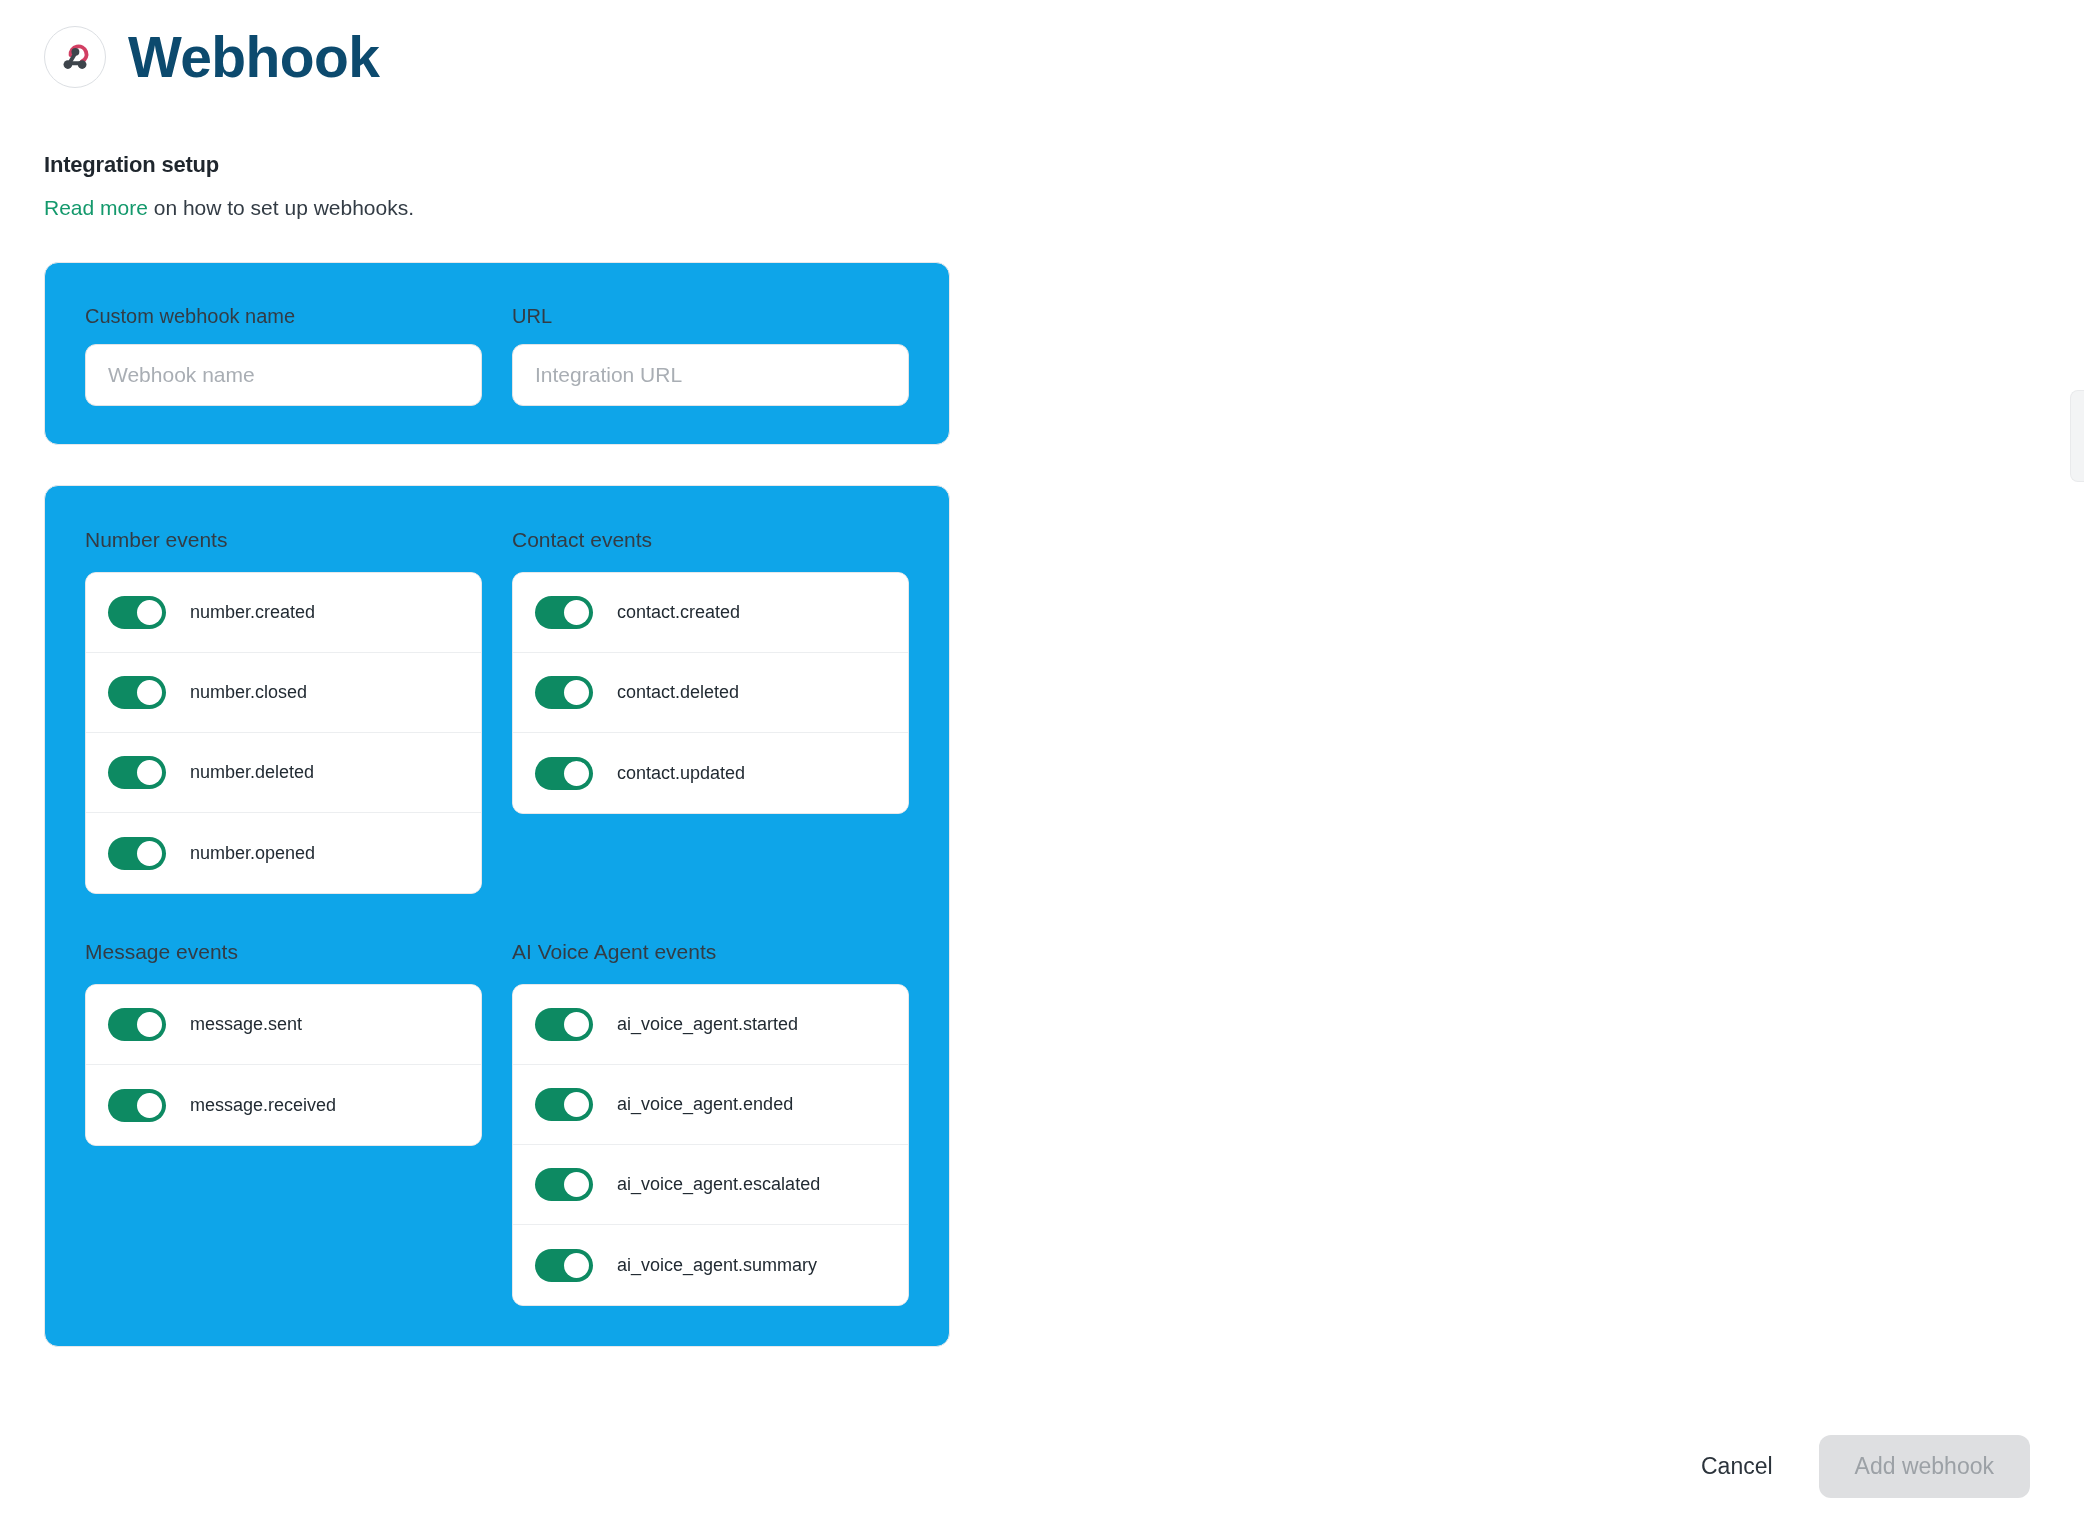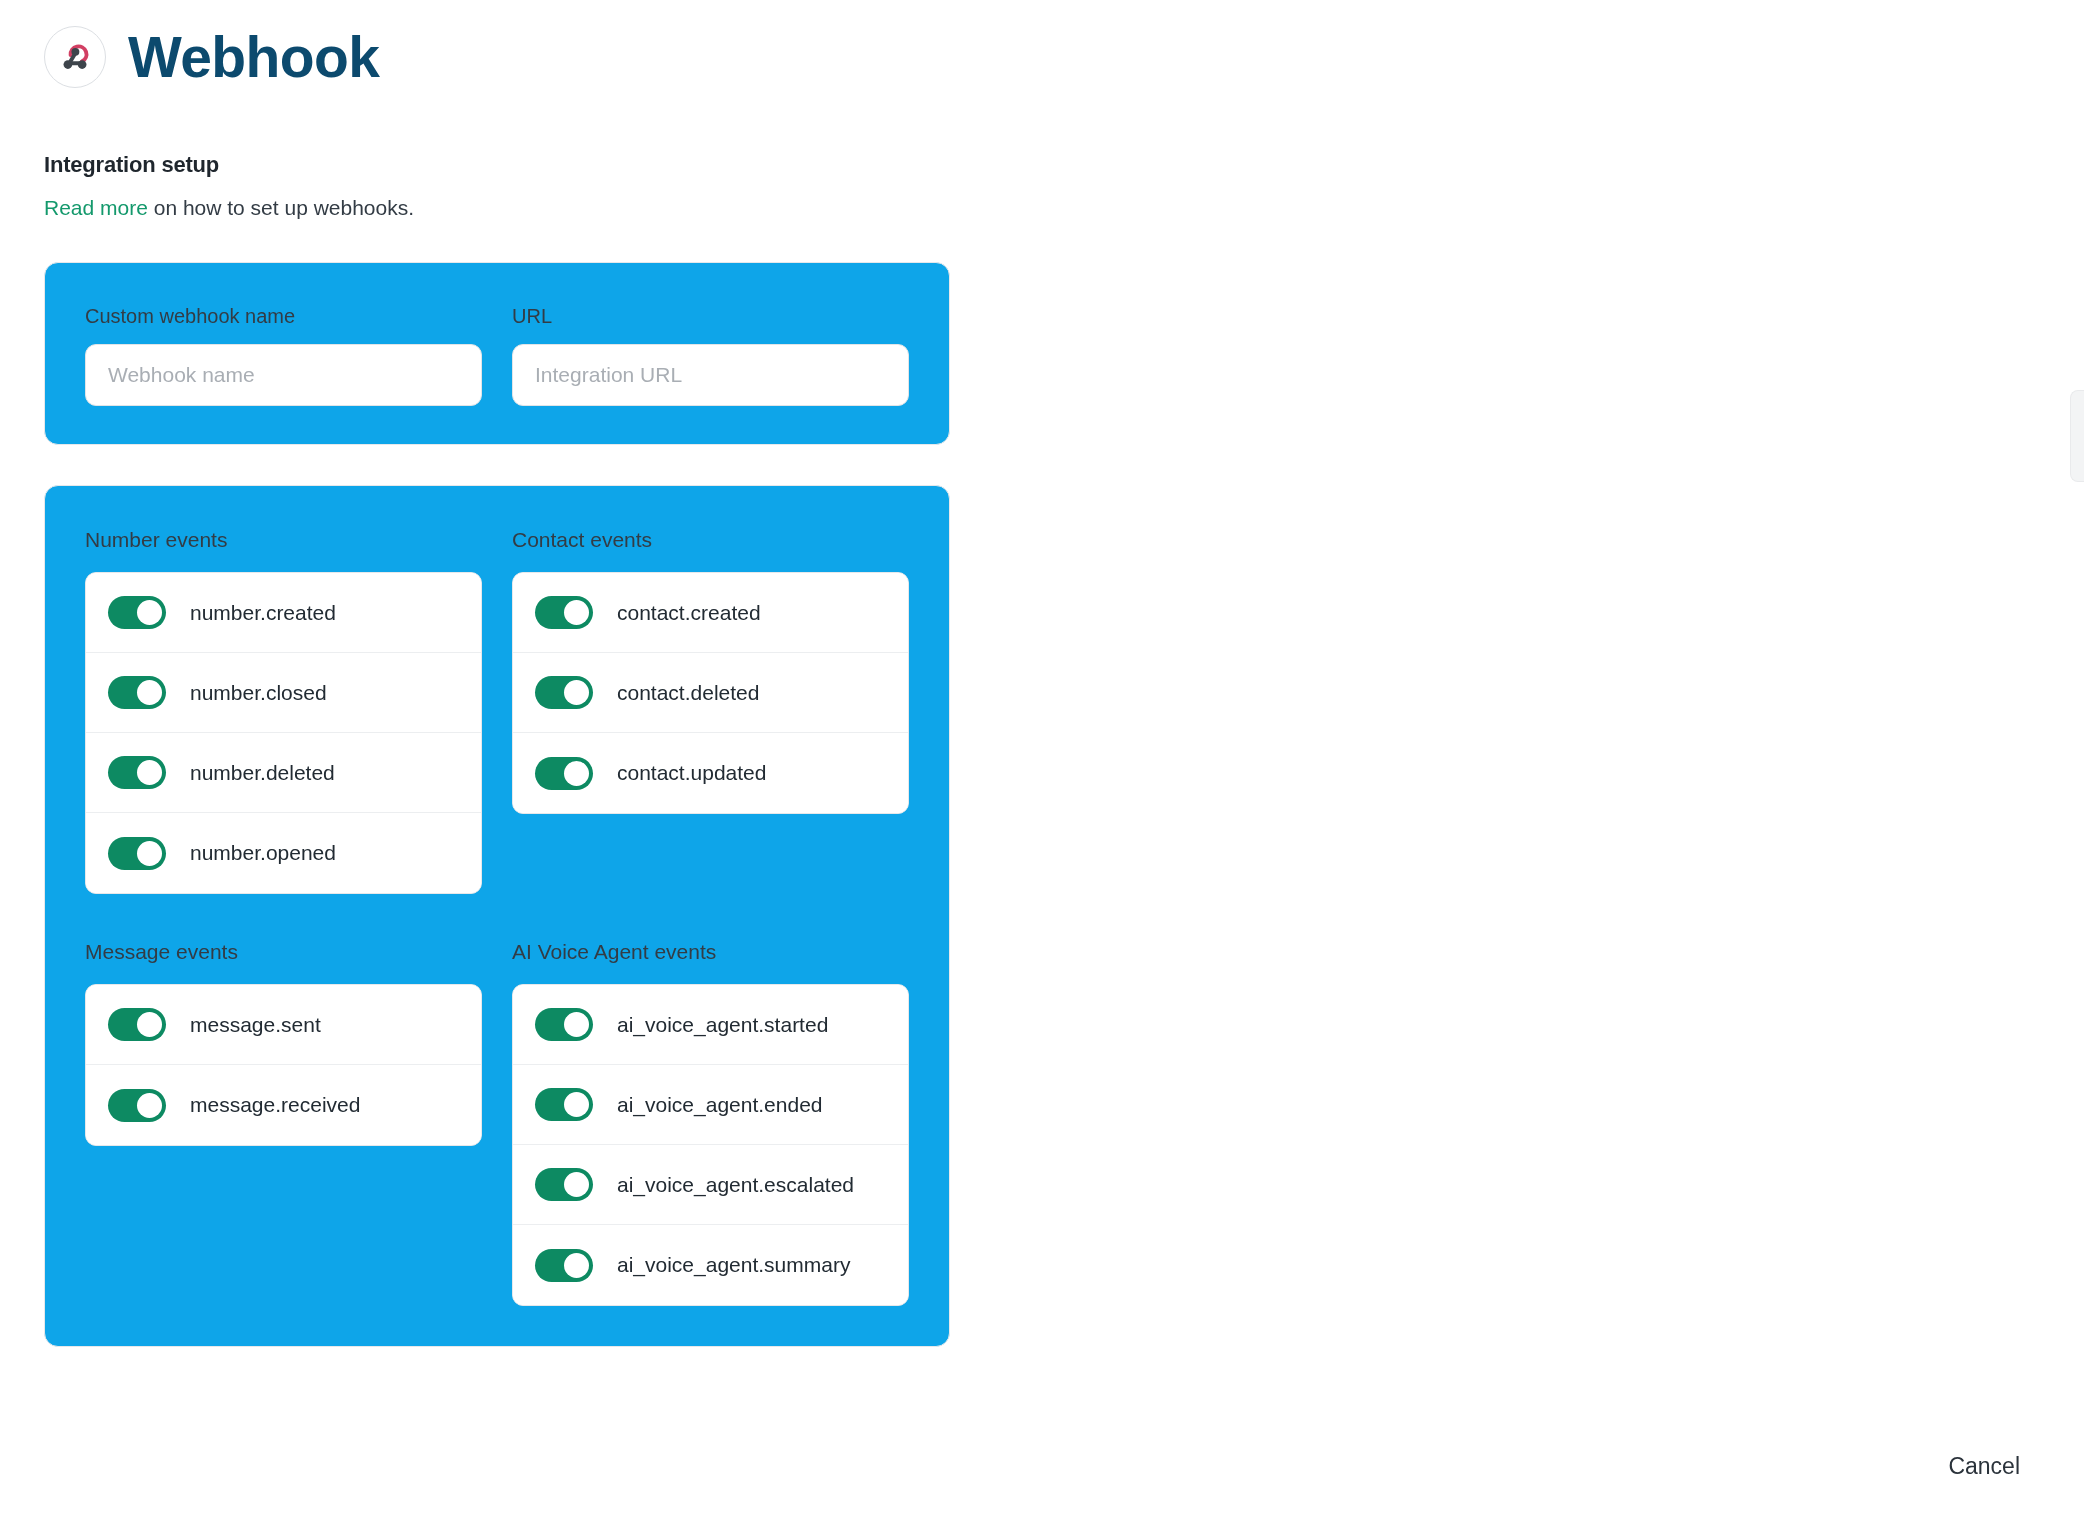--- a/index.html
+++ b/index.html
@@ -174,21 +174,21 @@
     left: 4px;
     width: 25px;
     height: 25px;
     border-radius: 50%;
     background: #ffffff;
     transition: left .12s;
   }
   .toggle.on .knob { left: 29px; }
 
   .event-label {
-    font-size: 21px;
+    font-size: 18px;
     color: #222b33;
     white-space: nowrap;
   }
 
   
   .footer-bar {
     position: absolute;
     left: 0;
     bottom: 2px;
     width: 2084px;
@@ -375,13 +375,14 @@
         </div>
     </div>
 
   </div>
 </div>
 
 <div class="scroll-handle"></div>
 
 <div class="footer-bar">
   <button class="btn-text">Cancel</button>
+  <button class="btn-primary">Add webhook</button>
 </div>
 
 </body></html>

